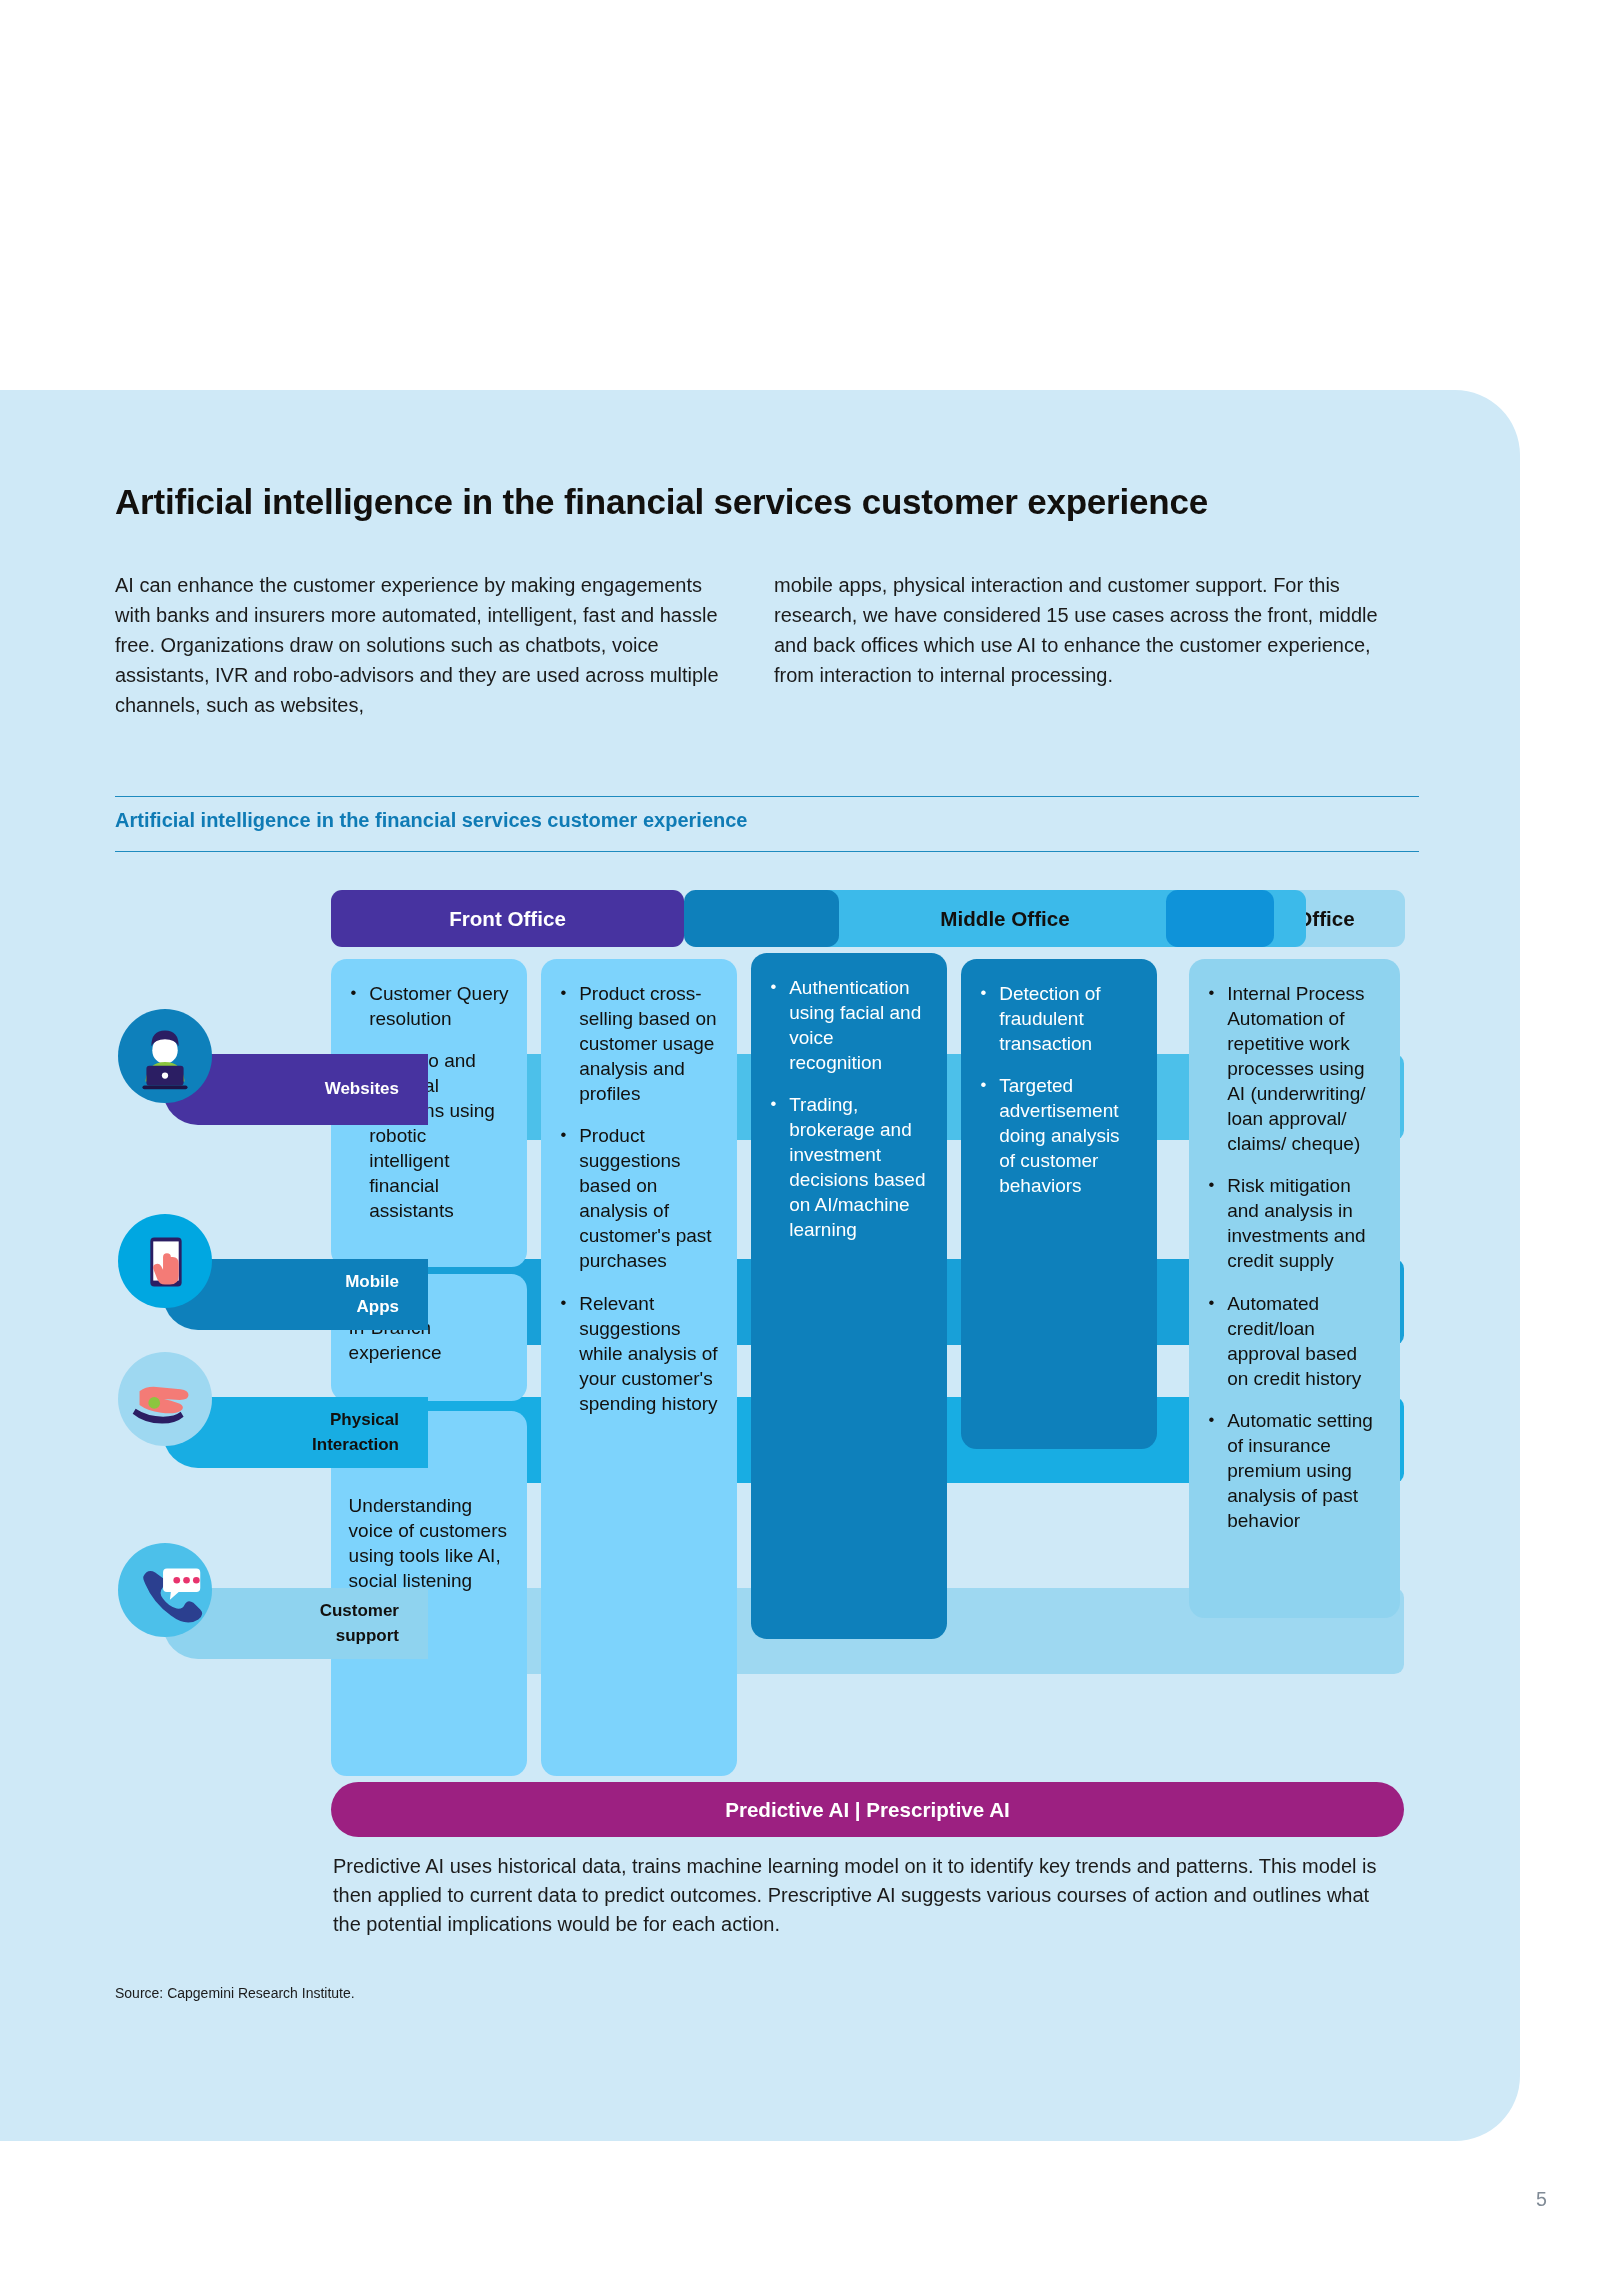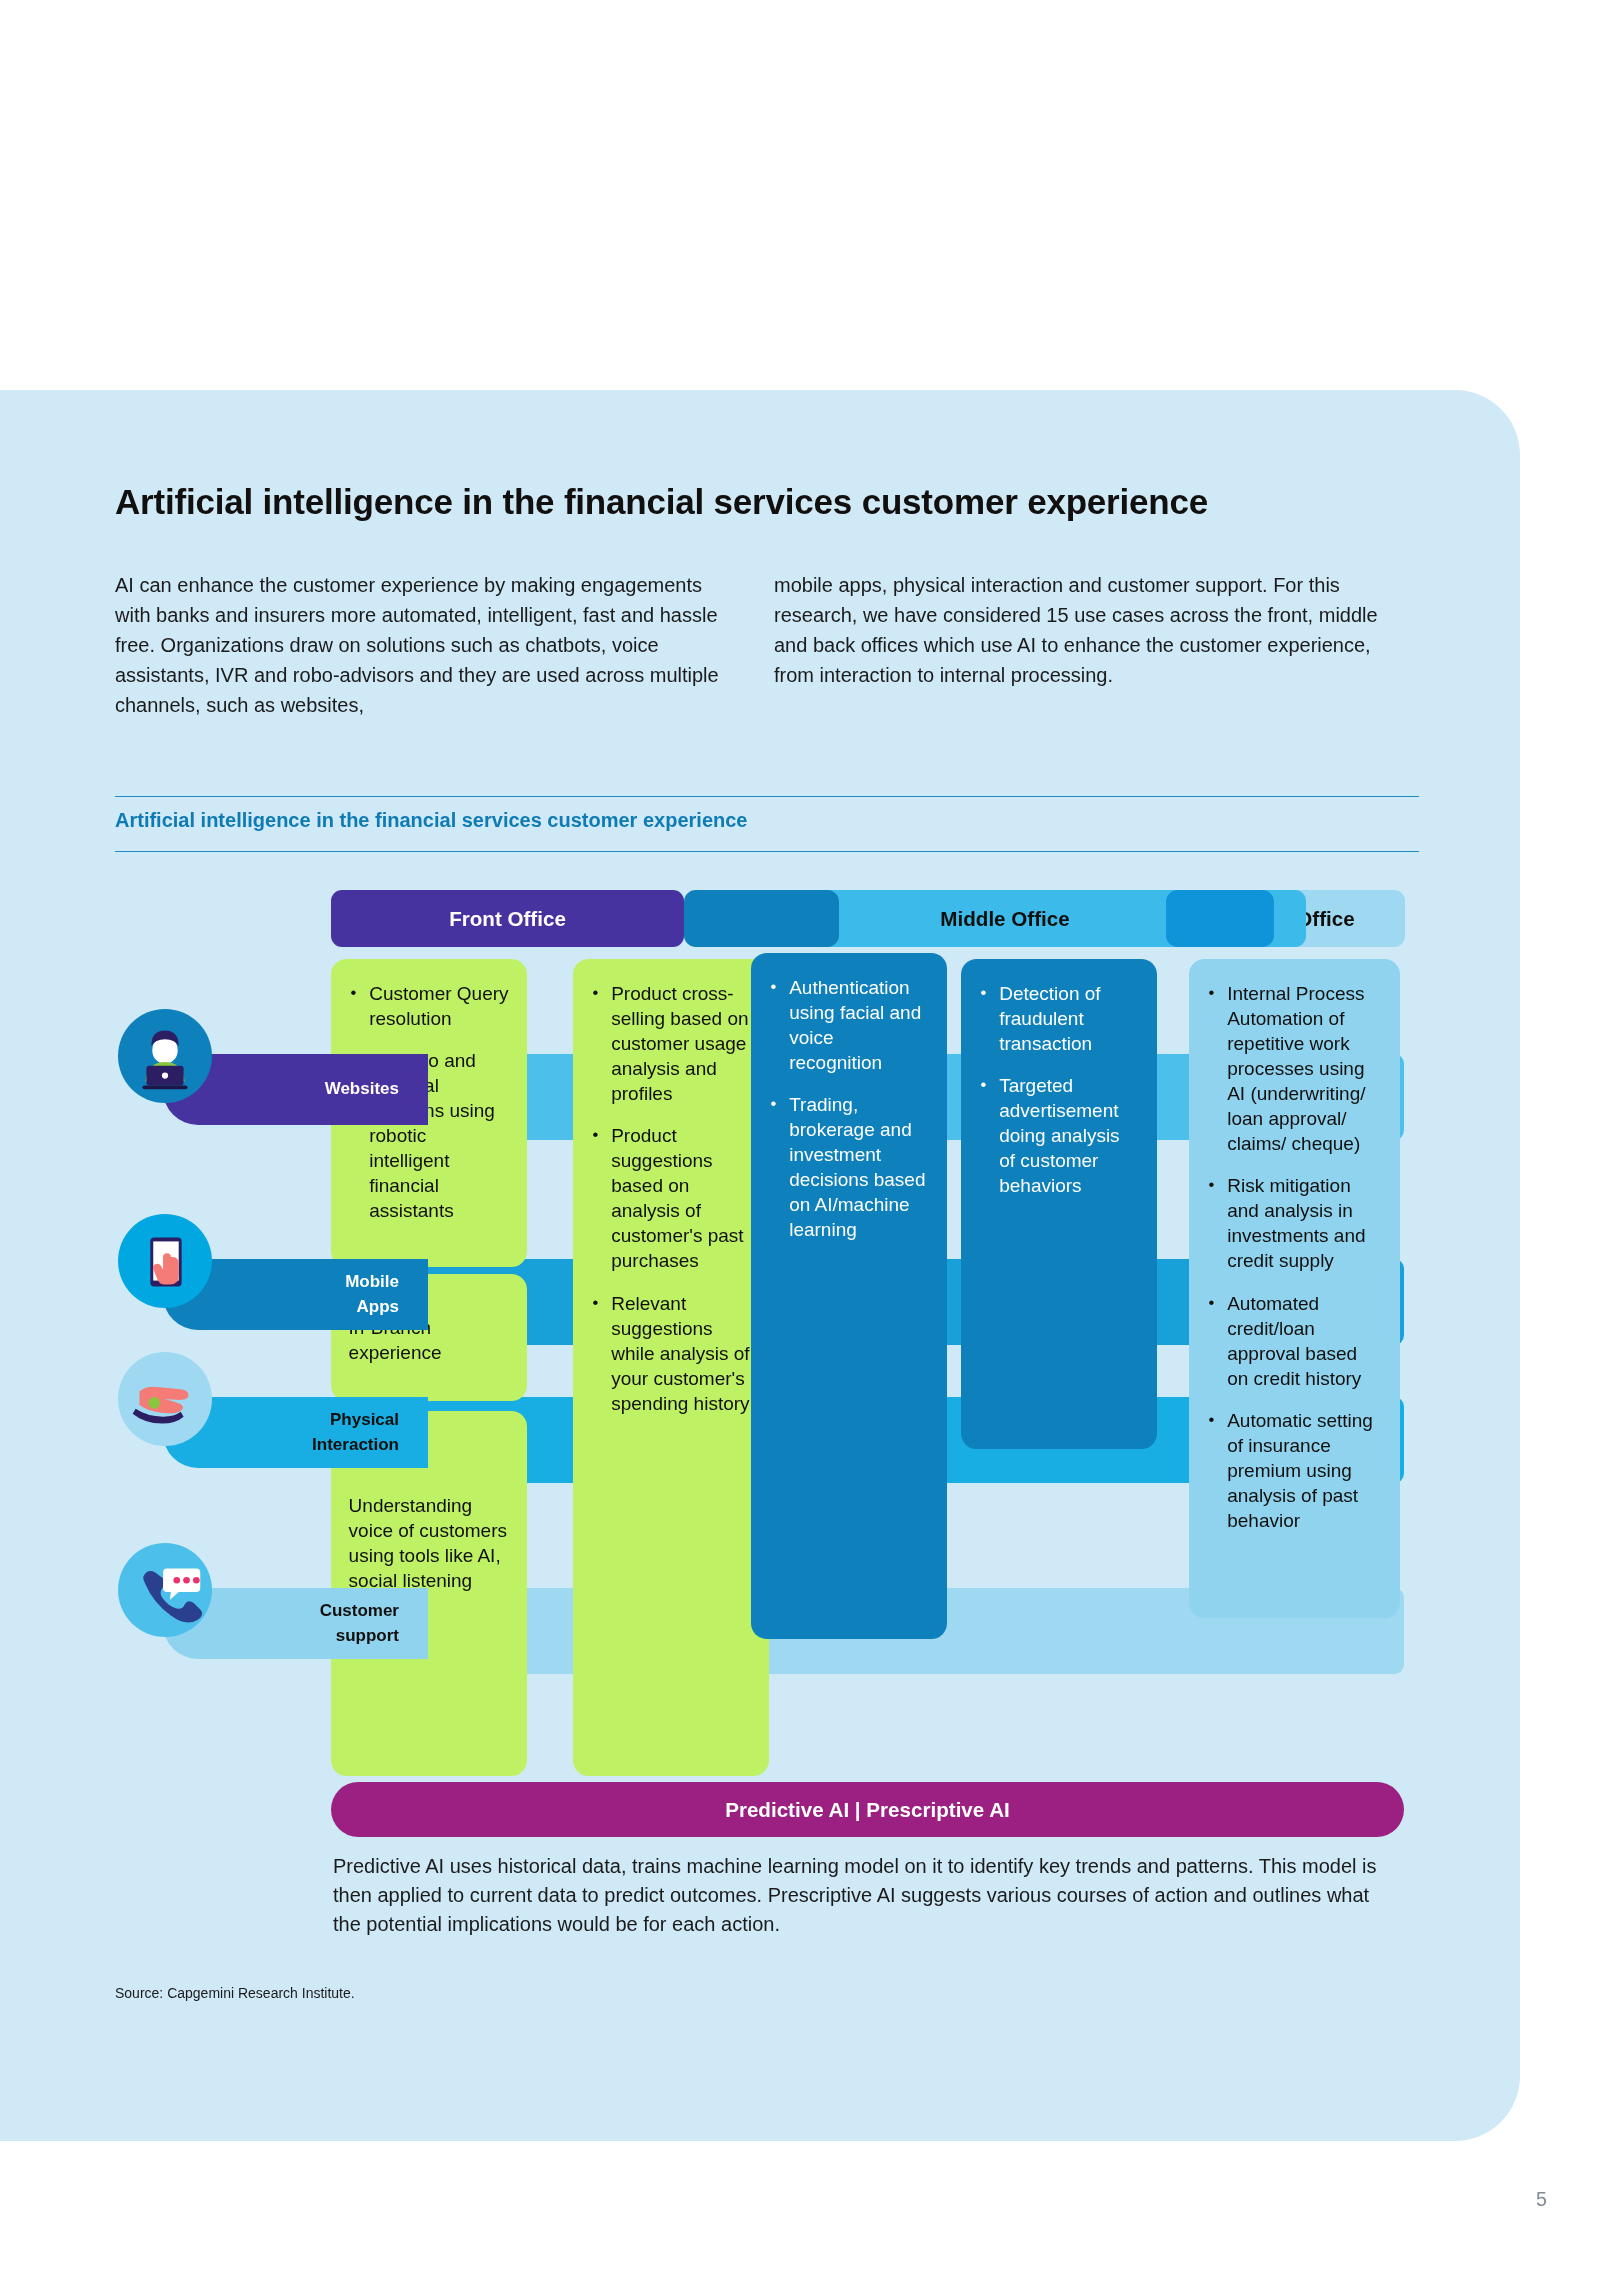--- a/index.html
+++ b/index.html
@@ -170,21 +170,21 @@
   .cell li:last-child { margin-bottom: 0; }
   .cell li::before {
     content: "•";
     position: absolute;
     left: 2px;
     top: -1px;
     font-size: 16.7px;
   }
   .cell p { margin: 0; }
 
-  .cell-light { background: #bef264; color: #12100e; }
+  .cell-light { background: #7dd3fc; color: #12100e; }
   .cell-light li::before { color: #12100e; }
   .cell-dark { background: #0e80bb; color: #ffffff; }
   .cell-dark li::before { color: #ffffff; }
   .cell-pale { background: #8fd3ef; color: #12100e; }
   .cell-pale li::before { color: #12100e; }
 
   
   .channel {
     position: absolute;
     height: 71px;
@@ -288,21 +288,21 @@
   </div>
 
   <div class="cell cell-light" style="left:331px; top:1274px; width:196px; height:127px; z-index:7; display:flex; align-items:center;">
     <p>In-Branch experience</p>
   </div>
 
   <div class="cell cell-light" style="left:331px; top:1411px; width:196px; height:365px; z-index:7; padding-top:82px;">
     <p>Understanding voice of customers using tools like AI, social listening</p>
   </div>
 
-  <div class="cell cell-light" style="left:541px; top:959px; width:196px; height:817px; z-index:7;margin-left:32px;">
+  <div class="cell cell-light" style="left:541px; top:959px; width:196px; height:817px; z-index:7;">
     <ul>
       <li>Product cross-selling based on customer usage analysis and profiles</li>
       <li>Product suggestions based on analysis of customer's past purchases</li>
       <li>Relevant suggestions while analysis of your customer's spending history</li>
     </ul>
   </div>
 
   <div class="cell cell-dark" style="left:751px; top:953px; width:196px; height:686px; z-index:7;">
     <ul>
       <li>Authentication using facial and voice recognition</li>

